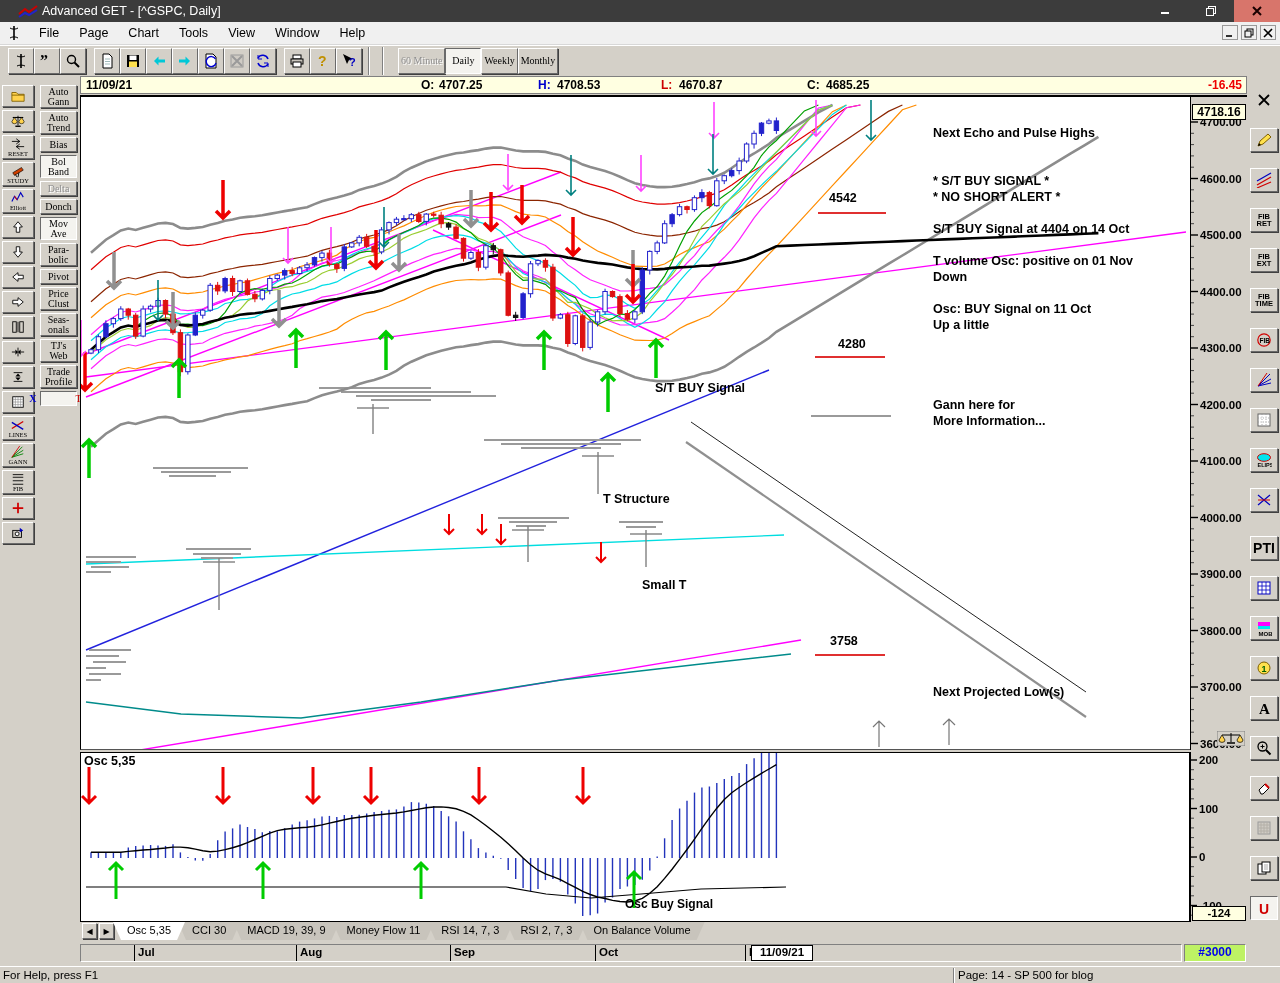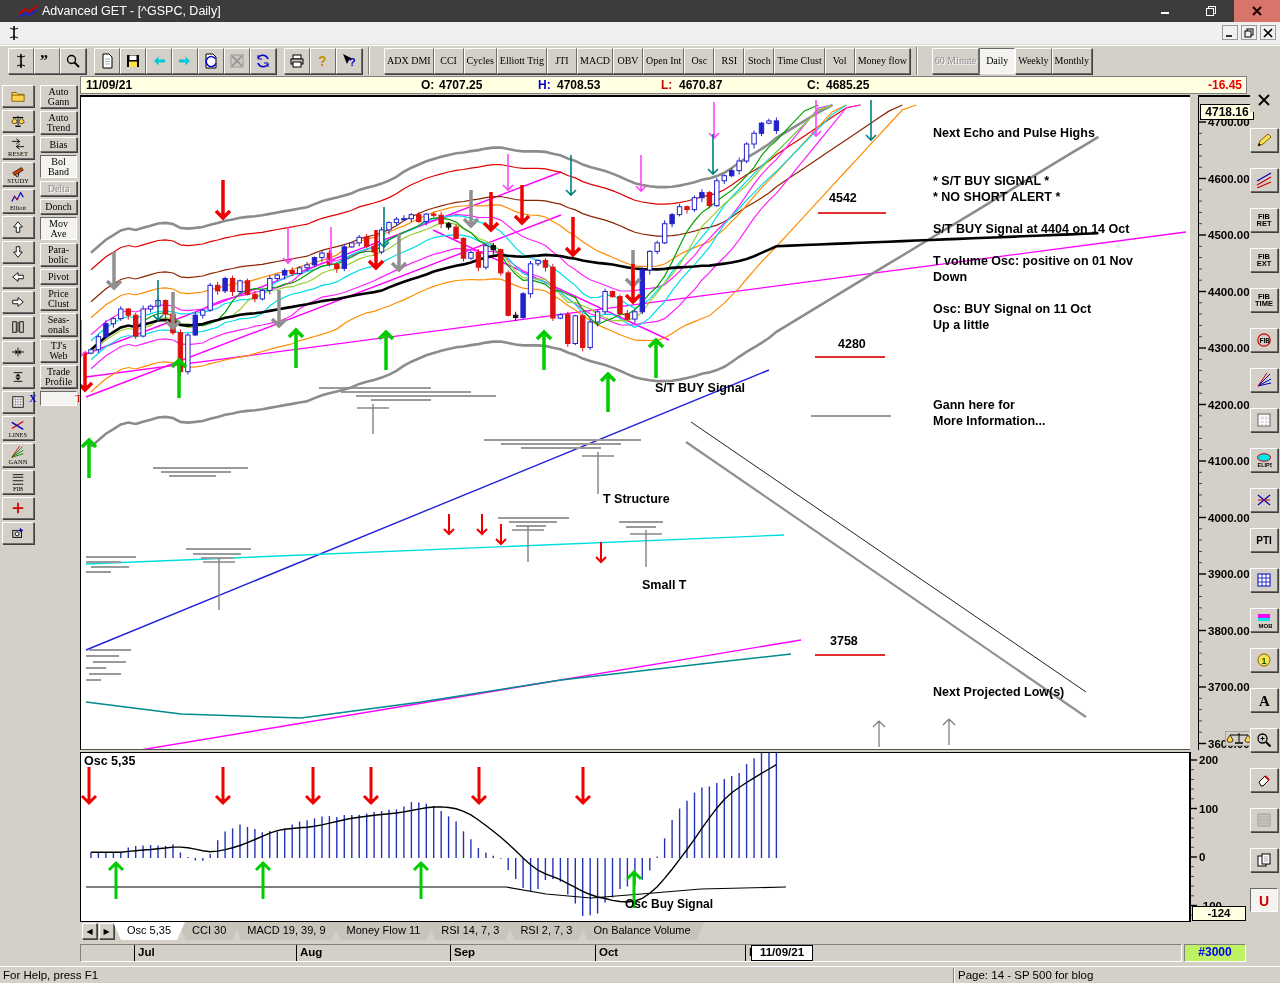--- a/index.html
+++ b/index.html
@@ -48,21 +48,21 @@
     font-size:10px; line-height:9.5px; text-align:center; }
   .studyside.xtl b { color:#0000cc; } .studyside.xtl i { color:#cc0000; font-style:normal;margin-left:39px; }
 
   
   .chartarea { position:absolute; left:80px; top:95px; width:1110px; height:655px; background:#fff;
     border-top:2px solid #000; border-left:1px solid #000; border-bottom:1px solid #555; }
   .chartarea svg { position:absolute; left:0; top:0; }
   .clabel { position:absolute; color:#000; font-weight:bold; font-size:12.5px; white-space:pre; }
   .redline { position:absolute; height:2px; background:#e03030; }
   .priceaxis { position:absolute; left:1190px; top:95px; width:57px; height:655px; background:#d4d0c8;
-    border-top:2px solid #000; border-left:1px solid #000;margin-left:8px; }
+    border-top:2px solid #000; border-left:1px solid #000; }
   .curprice { position:absolute; left:1px; top:8px; width:54px; height:16px; background:#ffffe1;
     border:1px solid #000; font-size:12px; font-weight:bold; text-align:center; }
   .axisbal { position:absolute; right:2px; bottom:4px; width:28px; height:15px; }
 
   
   .righttools { position:absolute; left:1250px; top:88px; width:29px; display:flex; flex-direction:column; gap:16px; }
   .rtbtn { width:28px; height:24px; font-size:7.5px; font-weight:bold; line-height:7px; text-align:center; }
   .rtbtn.flat { border-color:#d4d0c8; box-shadow:none; }
 
   
@@ -127,20 +127,29 @@
         </svg>
       </div>
   </div>
 </div>
 
 <div class="menubar">
   <svg class="childicon" width="14" height="16" viewBox="0 0 14 16">
       <path d="M7 1v14" stroke="#000" stroke-width="1.6"></path>
       <path d="M3 3c2 1.5 6 1.5 8 0M3 13c2-1.5 6-1.5 8 0" stroke="#000" fill="none"></path>
     </svg>
+  <div id="menuitems" style="display:flex">
+      <div class="menuitem">File</div>
+      <div class="menuitem">Page</div>
+      <div class="menuitem">Chart</div>
+      <div class="menuitem">Tools</div>
+      <div class="menuitem">View</div>
+      <div class="menuitem">Window</div>
+      <div class="menuitem">Help</div>
+    </div>
   <div class="mdicontrols">
     <div class="mbtn">
         <svg width="10" height="10" viewBox="0 0 10 10">
           <path d="M1 8h6" stroke="#000" stroke-width="1.6"></path>
         </svg>
       </div>
     <div class="mbtn">
         <svg width="10" height="10" viewBox="0 0 10 10">
           <rect x="3" y="1" width="6" height="6" fill="none" stroke="#000"></rect>
           <rect x="1" y="3" width="6" height="6" fill="#f0f0f0" stroke="#000"></rect>
@@ -233,36 +242,20 @@
         </svg>
       </div>
       <div class="btn3d icbtn">
         <svg width="16" height="16" viewBox="0 0 16 16">
           <path d="M2 1l4 10 2-4 4-1z" fill="#000"></path>
           <text x="8" y="13" font-size="11" font-weight="bold" fill="#0000c0">?</text>
         </svg>
       </div>
     </div>
     <div class="tsep"></div>
-    <div class="tgroup">
-      <div class="btn3d studybtn">ADX DMI</div>
-      <div class="btn3d studybtn">CCI</div>
-      <div class="btn3d studybtn">Cycles</div>
-      <div class="btn3d studybtn">Elliott Trig</div>
-      <div class="btn3d studybtn">JTI</div>
-      <div class="btn3d studybtn">MACD</div>
-      <div class="btn3d studybtn">OBV</div>
-      <div class="btn3d studybtn">Open Int</div>
-      <div class="btn3d studybtn">Osc</div>
-      <div class="btn3d studybtn">RSI</div>
-      <div class="btn3d studybtn">Stoch</div>
-      <div class="btn3d studybtn">Time Clust</div>
-      <div class="btn3d studybtn">Vol</div>
-      <div class="btn3d studybtn">Money flow</div>
-    </div>
     <div class="tsep"></div>
     <div class="tgroup">
       <div class="btn3d studybtn disabled" style="min-width: 36px;">60 Minute</div>
       <div class="btn3d studybtn pressed" style="min-width: 36px;">Daily</div>
       <div class="btn3d studybtn" style="min-width: 36px;">Weekly</div>
       <div class="btn3d studybtn" style="min-width: 36px;">Monthly</div>
     </div>
   </div>
 
 <div class="quotebar">
@@ -859,21 +852,21 @@
         <ellipse cx="8" cy="5.5" rx="6.5" ry="3.8" fill="#00e5ee" stroke="#d00000"></ellipse>
         <text x="1.5" y="15" font-size="5.5" font-weight="bold" fill="#000">ELIPS</text>
       </svg>
     </div>
     <div class="btn3d rtbtn">
       <svg width="16" height="16" viewBox="0 0 16 16">
         <path d="M2 3l12 10M14 3L2 13" stroke="#0000c0" stroke-width="1.2"></path>
         <path d="M2 8h12" stroke="#d00000"></path>
       </svg>
     </div>
-    <div class="btn3d rtbtn" style="font-size: 10px;">PTI</div>
+    <div class="btn3d rtbtn" style="font-size: 14px; margin-top: 8px;">PTI</div>
     <div class="btn3d rtbtn">
       <svg width="16" height="16" viewBox="0 0 16 16">
         <rect x="2" y="2" width="12" height="12" fill="#fff" stroke="#0000c0"></rect>
         <path d="M2 6h12M2 10h12M6 2v12M10 2v12" stroke="#0000c0" stroke-width="0.8"></path>
       </svg>
     </div>
     <div class="btn3d rtbtn">
       <svg width="16" height="16" viewBox="0 0 16 16">
         <rect x="2" y="2" width="12" height="4" fill="#ff00ff"></rect>
         <rect x="2" y="6" width="12" height="3" fill="#00e5ee"></rect>

